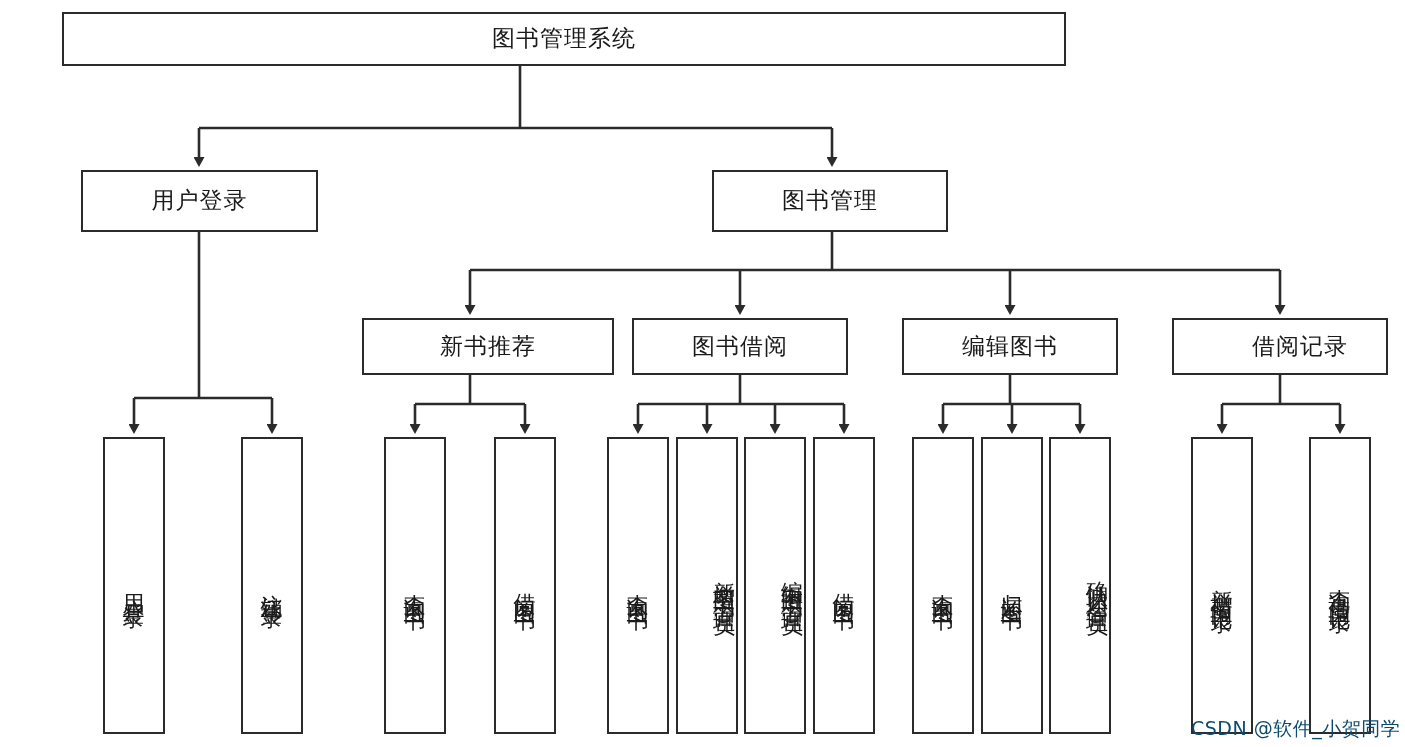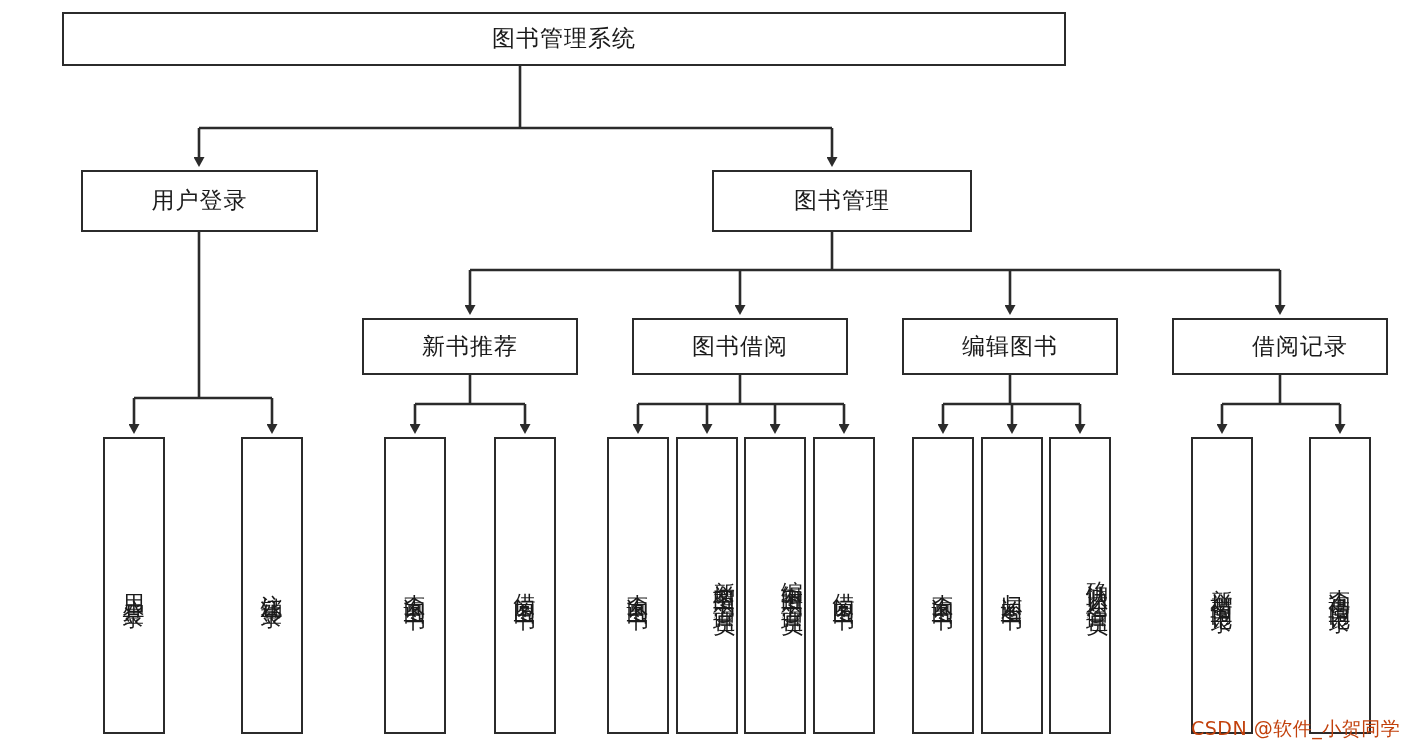--- a/index.html
+++ b/index.html
@@ -56,21 +56,21 @@
     padding-top: 6px;
     padding-bottom: 6px;
     white-space: nowrap;
   }
   .node-v.pad-mid {
     align-items: center;
   }
   .watermark {
     position: absolute;
     font-size: 19px;
-    color: #c2410c;
+    color: #0c4a6e;
     white-space: nowrap;
     letter-spacing: 0.5px;
   }
 </style>
 </head>
 <body>
 
 <div id="diagram-root">
 
   <svg id="diagram-svg" viewBox="0 0 1405 747">
@@ -124,25 +124,25 @@
   </svg>
 
   <div class="node node-h node-root" style="left:18px; top:12px; width:1004px; height:54px;">
     <span>图书管理系统</span>
   </div>
 
   <div class="node node-h" style="left:81px; top:170px; width:237px; height:62px;">
     <span>用户登录</span>
   </div>
 
-  <div class="node node-h" style="left:712px; top:170px; width:260px; height:62px;">
+  <div class="node node-h" style="left:712px; top:170px; width:236px; height:62px;">
     <span>图书管理</span>
   </div>
 
-  <div class="node node-h" style="left:362px; top:318px; width:216px; height:57px;">
+  <div class="node node-h" style="left:362px; top:318px; width:252px; height:57px;">
     <span>新书推荐</span>
   </div>
 
   <div class="node node-h" style="left:632px; top:318px; width:216px; height:57px;">
     <span>图书借阅</span>
   </div>
 
   <div class="node node-h" style="left:902px; top:318px; width:216px; height:57px;">
     <span>编辑图书</span>
   </div>

